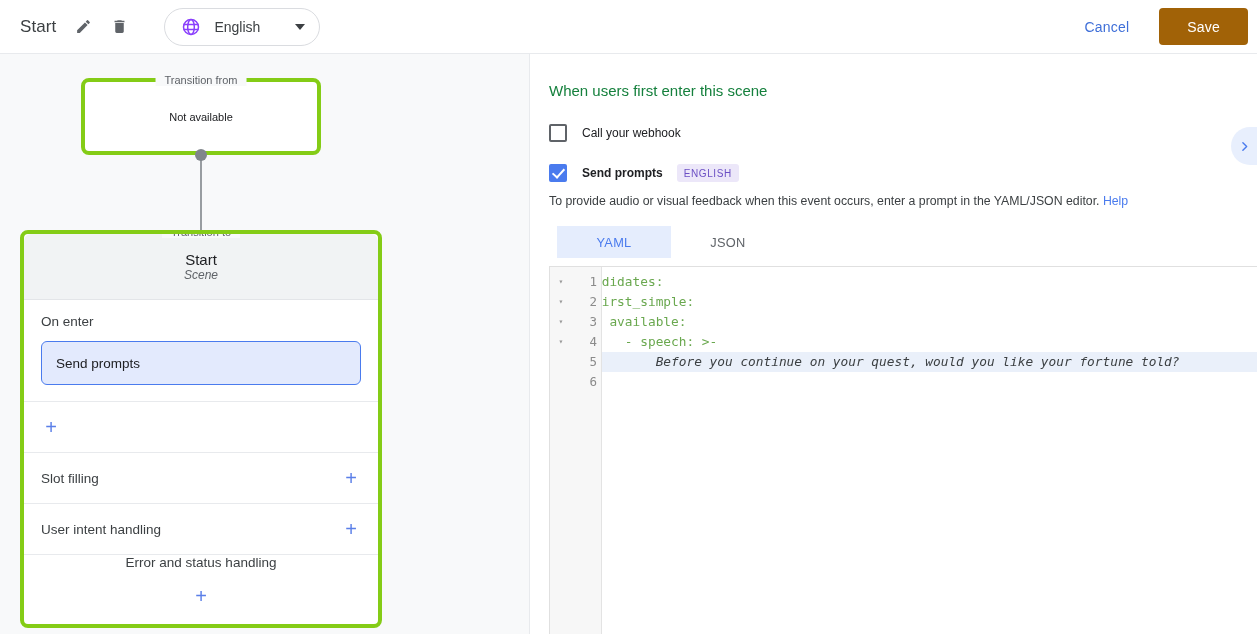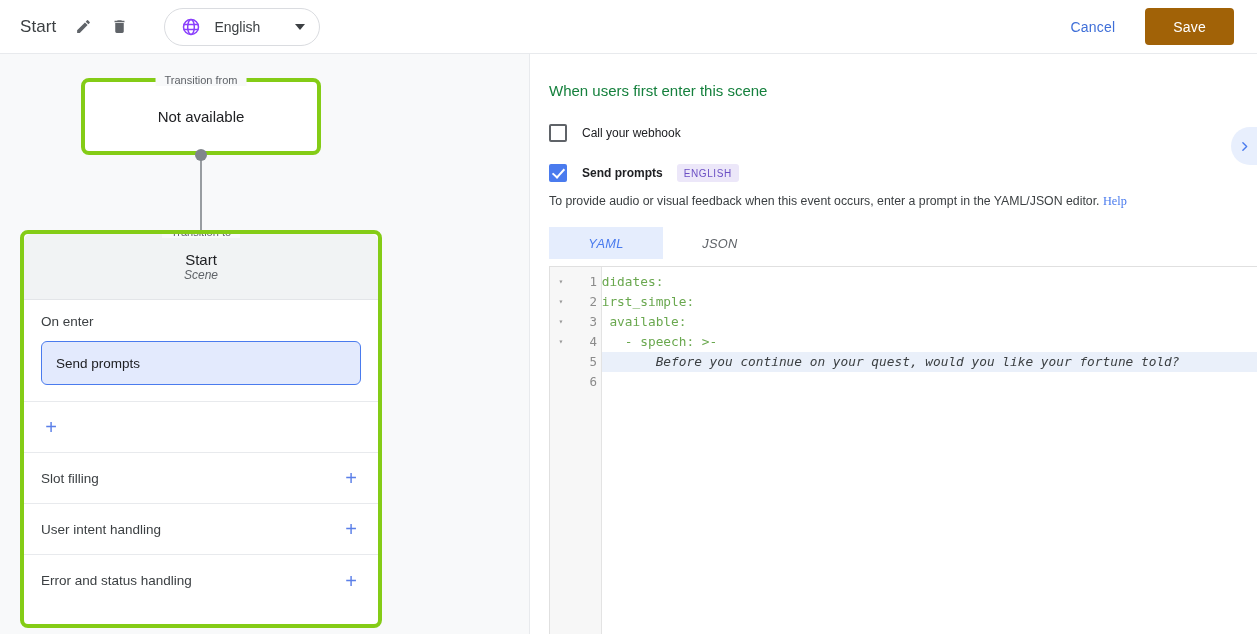--- a/index.html
+++ b/index.html
@@ -55,21 +55,21 @@
     width: 0; height: 0;
     border-left: 5px solid transparent;
     border-right: 5px solid transparent;
     border-top: 6px solid #3c4043;
     margin-left: 16px;
   }
 
   #topbar-right {
     margin-left: auto;
     display: flex; align-items: center;
-    padding-right: 23px;
+    padding-right: 9px;
   }
   #cancel-button {
     font-size: 14px; color: #3f6fd8;
     padding: 9px 16px;
     border-radius: 4px;
     cursor: pointer;
     font-weight: 500;
     letter-spacing: .2px;
     background: none; border: none;
     font-family: inherit;
@@ -114,21 +114,21 @@
     color: #5f6368;
     white-space: nowrap;
   }
 
   #transition-from-card {
     left: 81px; top: 24px;
     width: 240px; height: 77px;
     display: flex; align-items: center; justify-content: center;
   }
   #transition-from-value {
-    font-size: 15px; color: #202124;
+    font-size: 11px; color: #202124;
   }
 
   
   #connector { position: absolute; left: 194px; top: 94px; width: 14px; height: 118px; }
 
   #transition-to-card {
     left: 20px; top: 176px;
     width: 362px; height: 398px;
     background: #fff;
     overflow: hidden;
@@ -167,21 +167,21 @@
     cursor: pointer;
   }
 
   .row-item {
     height: 51px;
     border-bottom: 1px solid #e8eaed;
     display: flex; align-items: center;
     padding: 0 17px;
     cursor: pointer;
   }
-  .row-item:last-child { border-bottom: none; }
+  .row-item:last-child { border-bottom: none; flex-direction: column; }
   .row-label { font-size: 13.5px; color: #3c4043; flex: 1; }
   .plus-icon {
     color: #5b7fe8;
     font-size: 20px;
     line-height: 1;
     width: 20px; text-align: center;
     font-weight: 300;
   }
 
   
@@ -238,26 +238,25 @@
     padding: 4px 7px 3px 7px;
     border-radius: 3px;
     font-weight: 500;
   }
 
   #rp-desc {
     margin: 12px 0 0 18px;
     font-size: 12.3px;
     color: #3c4043;
   }
-  #help-link { color: #4a7bee; cursor: pointer; text-decoration: none; font-family: Liberation Serif, serif; }
+  #help-link { color: #4a7bee; cursor: pointer; text-decoration: none; }
 
   #tabs {
-    margin: 18px 0 0 18px;
+    margin: 18px 0 0 26px;
     display: flex;
-    font-style: italic;
   }
   .tab {
     width: 114px; height: 32px;
     display: flex; align-items: center; justify-content: center;
     font-size: 12.8px;
     letter-spacing: .3px;
     color: #5f6368;
     cursor: pointer;
   }
   .tab.active { background: #e5edfd; color: #4a7bee; }

